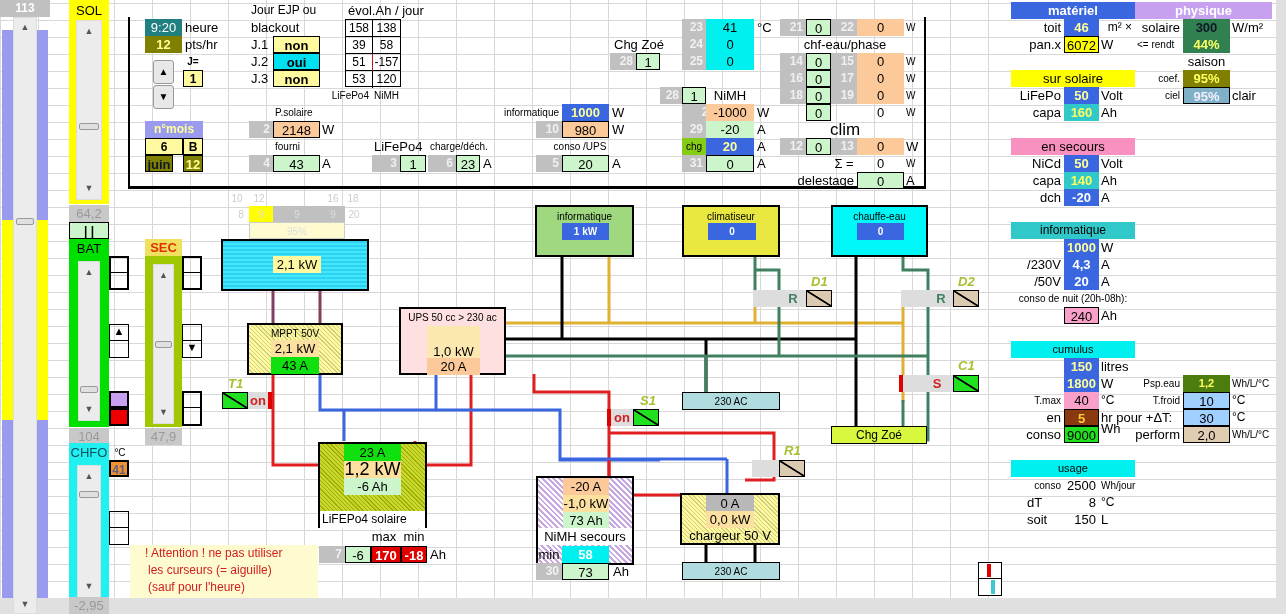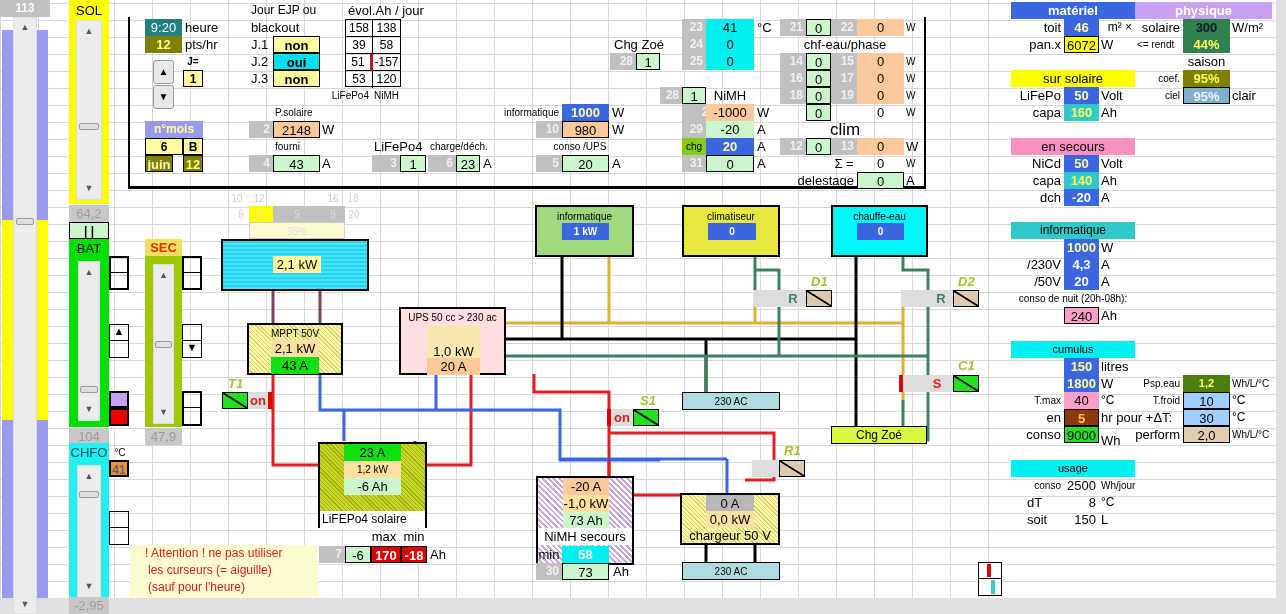--- a/index.html
+++ b/index.html
@@ -121,39 +121,39 @@
 <div class="c" style="left:145px;top:36px;width:37px;background:#808000;color:#ffff99;font-weight:bold;font-size:13px">12</div>
 <div class="c l" style="left:183px;top:36px;width:50px;font-size:13px">pts/hr</div>
 <div class="abs" style="left:153px;top:60px;width:21px;height:24px;background:#e8e8e8;border:1px solid #999;border-radius:3px;text-align:center;line-height:22px;font-size:10px"><span>▲</span></div>
 <div class="abs" style="left:153px;top:85px;width:21px;height:24px;background:#e8e8e8;border:1px solid #999;border-radius:3px;text-align:center;line-height:22px;font-size:10px"><span>▼</span></div>
 <div class="c b sm" style="left:183px;top:53px;width:20px">J=</div>
 <div class="c bx yl b" style="left:183px;top:70px;width:20px">1</div>
 
 <div class="c b" style="left:145px;top:121px;width:58px;background:#9a9aee;color:#ffff99">n°mois</div>
 <div class="c bx yl b" style="left:145px;top:138px;width:38px">6</div>
 <div class="c bx yl b" style="left:183px;top:138px;width:20px">B</div>
-<div class="c bx b" style="left:145px;top:155px;width:28px;background:#808000;color:#fef9c3;font-size:13px">juin</div>
+<div class="c bx b" style="left:145px;top:155px;width:28px;background:#808000;color:#0f172a;font-size:13px">juin</div>
 <div class="c bx b" style="left:183px;top:155px;width:20px;background:#808000;color:#ffff99;font-size:13px">12</div>
 
 <div class="c l" style="left:249px;top:2px;width:80px">Jour EJP ou</div>
 <div class="c l" style="left:249px;top:19px;width:80px;font-size:13px">blackout</div>
 <div class="c l" style="left:249px;top:36px;width:24px;font-size:13px">J.1</div>
 <div class="c bx b" style="left:273px;top:36px;width:47px;background:#fff9a0;font-size:13px">non</div>
 <div class="c l" style="left:249px;top:53px;width:24px;font-size:13px">J.2</div>
 <div class="c bx b" style="left:273px;top:53px;width:47px;background:#00e0f0;font-size:13px">oui</div>
 <div class="c l" style="left:249px;top:70px;width:24px;font-size:13px">J.3</div>
 <div class="c bx b" style="left:273px;top:70px;width:47px;background:#fff9a0;font-size:13px">non</div>
 
 <div class="c l" style="left:346px;top:2px;width:100px;font-size:13px">évol.Ah / jour</div>
 <div class="abs" style="left:345px;top:19px;width:56px;height:68px;border:1px solid #000">
  <div class="c" style="left:0;top:0;width:27px;border-right:1px solid #000;border-bottom:1px solid #000">158</div>
  <div class="c" style="left:27px;top:0;width:27px;border-bottom:1px solid #000">138</div>
  <div class="c" style="left:0;top:17px;width:27px;border-right:1px solid #000;border-bottom:1px solid #000">39</div>
  <div class="c" style="left:27px;top:17px;width:27px;border-bottom:1px solid #000">58</div>
- <div class="c" style="left:0;top:34px;width:27px;border-right:3px solid #b91c1c;border-bottom:1px solid #000">51</div>
+ <div class="c" style="left:0;top:34px;width:27px;border-right:1px solid #b91c1c;border-bottom:1px solid #000">51</div>
  <div class="c" style="left:27px;top:34px;width:27px;border-bottom:1px solid #000">-157</div>
  <div class="c" style="left:0;top:51px;width:27px;border-right:1px solid #000">53</div>
  <div class="c" style="left:27px;top:51px;width:27px">120</div>
 </div>
 <div class="c sm r" style="left:310px;top:87px;width:62px">LiFePo4</div>
 <div class="c sm l" style="left:372px;top:87px;width:40px">NiMH</div>
 
 <div class="c sm l" style="left:273px;top:104px;width:60px">P.solaire</div>
 <div class="c g b" style="left:249px;top:121px;width:24px">2</div>
 <div class="c bx or" style="left:273px;top:121px;width:47px;font-size:13px">2148</div>
@@ -304,21 +304,21 @@
   </div>
 <div class="abs" style="left:682px;top:562px;width:98px;height:18px;background:#b0dce0;border:1px solid #000">
     <div class="c sm" style="left:0;top:0;width:96px">230 AC</div>
   </div>
 <div class="abs" style="left:831px;top:426px;width:96px;height:18px;background:#d8f840;border:1px solid #000">
     <div class="c" style="left:0;top:0;width:94px">Chg Zoé</div>
   </div>
 
 <div class="dia" style="left:318px;top:442px;width:109px;height:86px;background:repeating-linear-gradient(45deg,#c8d830 0 2px,#a0b000 2px 3px)">
  <div class="c" style="left:24px;top:0;width:57px;background:#10e010;font-size:13px">23 A</div>
- <div class="c" style="left:24px;top:17px;width:57px;background:#fbe0a0;font-size:10px">1,2 kW</div>
+ <div class="c" style="left:24px;top:17px;width:57px;background:#fbe0a0;font-size:18px">1,2 kW</div>
  <div class="c" style="left:24px;top:34px;width:57px;background:#ccf5cc;font-size:13px">-6 Ah</div>
  <div class="c l" style="left:0;top:67px;width:105px;background:#fff">LiFEPo4 solaire</div>
 </div>
 <div class="c" style="left:371px;top:528px;width:26px;font-size:13px">max</div>
 <div class="c" style="left:400px;top:528px;width:28px;font-size:13px">min</div>
 <div class="c g b" style="left:319px;top:546px;width:26px">7</div>
 <div class="c bx lg" style="left:345px;top:546px;width:26px;font-size:13px">-6</div>
 <div class="c bx b" style="left:371px;top:546px;width:30px;background:#e00000;color:#fff;font-size:13px">170</div>
 <div class="c bx b" style="left:401px;top:546px;width:26px;background:#e00000;color:#fff;font-size:13px">-18</div>
 <div class="c l" style="left:428px;top:546px;width:24px;font-size:13px">Ah</div>
@@ -449,21 +449,21 @@
 <div class="c sm r" style="left:1135px;top:392px;width:48px">T.froid</div>
 <div class="c bx" style="left:1183px;top:392px;width:47px;background:#a0d0ff;font-size:13px">10</div>
 <div class="c l" style="left:1230px;top:392px;width:46px;font-size:12px">°C</div>
 <div class="c r" style="left:1011px;top:409px;width:53px;font-size:13px">en</div>
 <div class="c bx b" style="left:1064px;top:409px;width:35px;background:#8b3a10;color:#ffcc40;font-size:13px">5</div>
 <div class="c l" style="left:1099px;top:409px;width:84px;font-size:13px">hr pour +ΔT:</div>
 <div class="c bx" style="left:1183px;top:409px;width:47px;background:#a0d0ff;font-size:13px">30</div>
 <div class="c l" style="left:1230px;top:409px;width:46px;font-size:12px">°C</div>
 <div class="c r" style="left:1011px;top:426px;width:53px;font-size:13px">conso</div>
 <div class="c bx" style="left:1064px;top:426px;width:35px;background:#20e020;font-size:13px">9000</div>
-<div class="c l" style="left:1099px;top:432px;width:36px;font-size:13px">Wh</div>
+<div class="c l" style="left:1099px;top:420px;width:36px;font-size:13px">Wh</div>
 <div class="c r" style="left:1135px;top:426px;width:48px;font-size:13px">perform</div>
 <div class="c bx" style="left:1183px;top:426px;width:47px;background:#e0ccb0;font-size:13px">2,0</div>
 <div class="c sm l" style="left:1230px;top:426px;width:46px">Wh/L/°C</div>
 
 <div class="c" style="left:1011px;top:460px;width:124px;background:#00f0f0;font-size:11px">usage</div>
 <div class="c sm r" style="left:1011px;top:477px;width:53px">conso</div>
 <div class="c r" style="left:1064px;top:477px;width:35px;font-size:13px">2500</div>
 <div class="c sm l" style="left:1099px;top:477px;width:60px">Wh/jour</div>
 <div class="c l" style="left:1025px;top:494px;width:39px;font-size:13px">dT</div>
 <div class="c r" style="left:1064px;top:494px;width:35px;font-size:13px">8</div>

